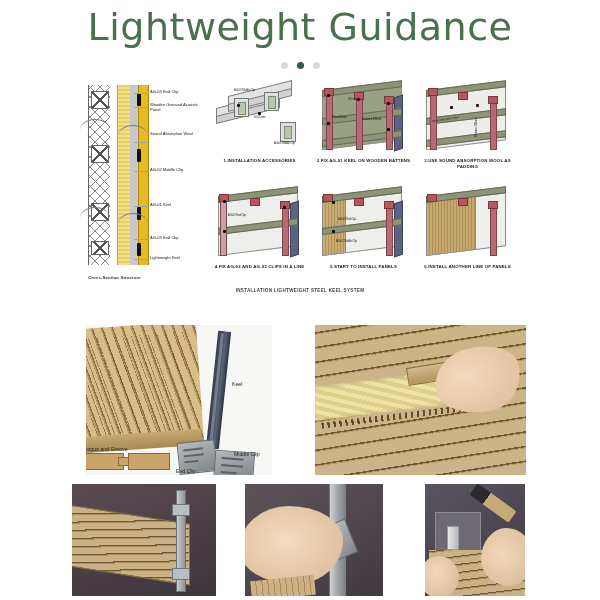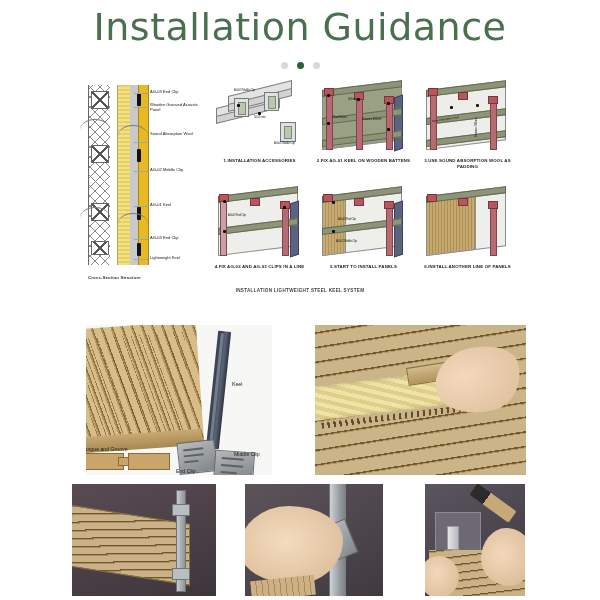--- a/index.html
+++ b/index.html
@@ -177,21 +177,21 @@
   .p5-hand2{position:absolute;left:-6px;top:72px;width:40px;height:42px;
       background:radial-gradient(ellipse at 45% 40%,#f2d8bb,#d6b691);
       border-radius:50%;}
 </style>
 </head>
 <body>
 
 <div class="page">
 
   <div class="header">
-    <h1 class="page-title">Installation Guidance</h1>
+    <h1 class="page-title">Lightweight Guidance</h1>
     <div class="dots">
       <span class="dot"></span>
       <span class="dot active"></span>
       <span class="dot"></span>
     </div>
   </div>
 
   <div class="sheet">
 
     <div class="xsec">

